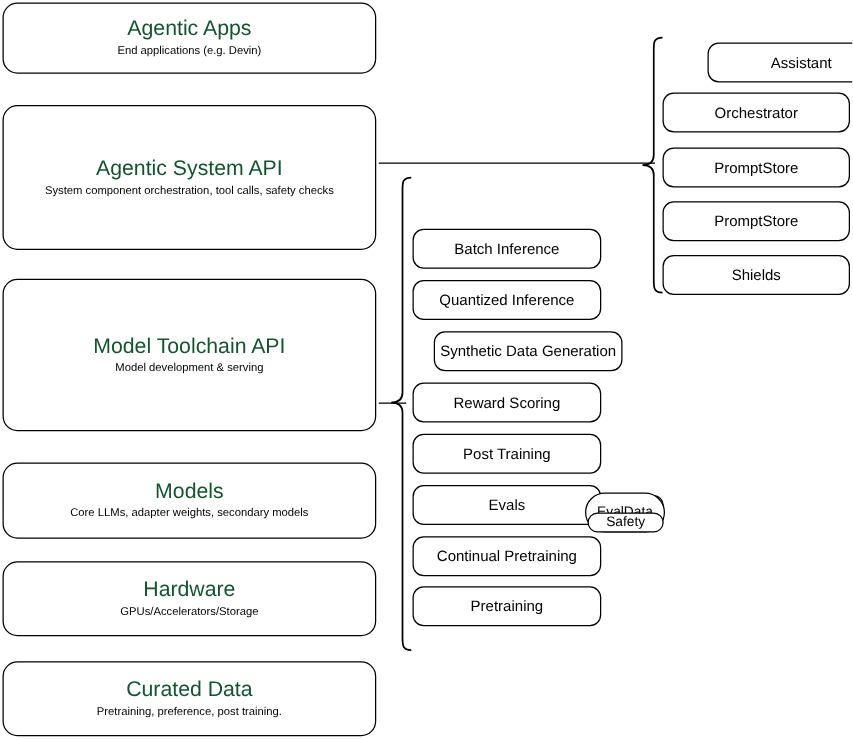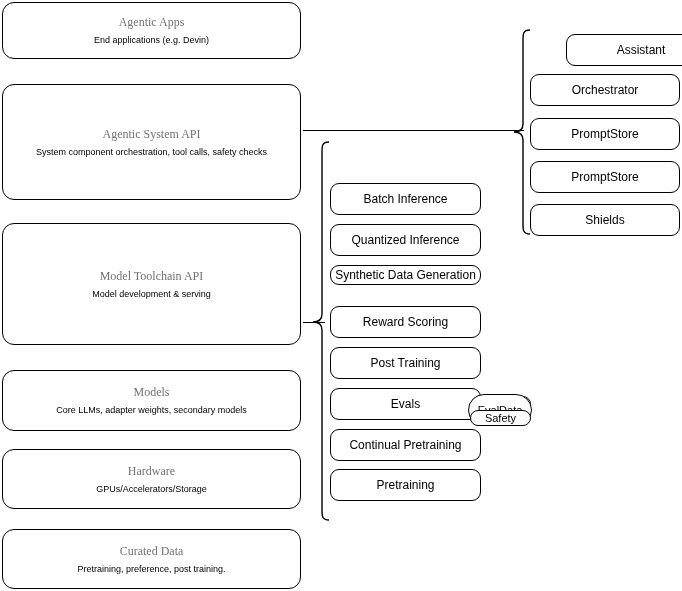--- a/index.html
+++ b/index.html
@@ -29,24 +29,23 @@
     flex-direction: column;
     align-items: center;
     justify-content: center;
     text-align: center;
   }
   .layer-box {
     border-radius: 12px;
     padding: 4px 10px;
   }
   .layer-title {
-    font-size: 12px;
+    font-size: 17px;
     line-height: 17px;
-    color: #737373;
-    font-family: Liberation Serif, serif;
+    color: #14532d;
   }
   .layer-sub {
     font-size: 9px;
     line-height: 13px;
     color: #000000;
     margin-top: 3px;
   }
 
   .item-box {
     border-radius: 9px;
@@ -132,21 +131,21 @@
       <path d="M17 2 C10 2 10 6 10 12 L10 96 C10 102 6 104 1 104 C6 104 10 106 10 112 L10 196 C10 202 10 206 17 206" fill="none" stroke="#000000" stroke-width="1.4"></path>
     </svg>
   </div>
 
   <div class="box item-box" style="left:330px; top:183px; width:151px; height:32px;">
     <span>Batch Inference</span>
   </div>
   <div class="box item-box" style="left:330px; top:224px; width:151px; height:32px;">
     <span>Quantized Inference</span>
   </div>
-  <div class="box item-box" style="left:330px; top:265px; width:151px; height:20px;">
+  <div class="box item-box" style="left:347px; top:265px; width:151px; height:32px;">
     <span>Synthetic Data Generation</span>
   </div>
   <div class="box item-box" style="left:330px; top:306px; width:151px; height:32px;">
     <span>Reward Scoring</span>
   </div>
   <div class="box item-box" style="left:330px; top:347px; width:151px; height:32px;">
     <span>Post Training</span>
   </div>
   <div class="box item-box" style="left:330px; top:388px; width:151px; height:32px;">
     <span>Evals</span>

